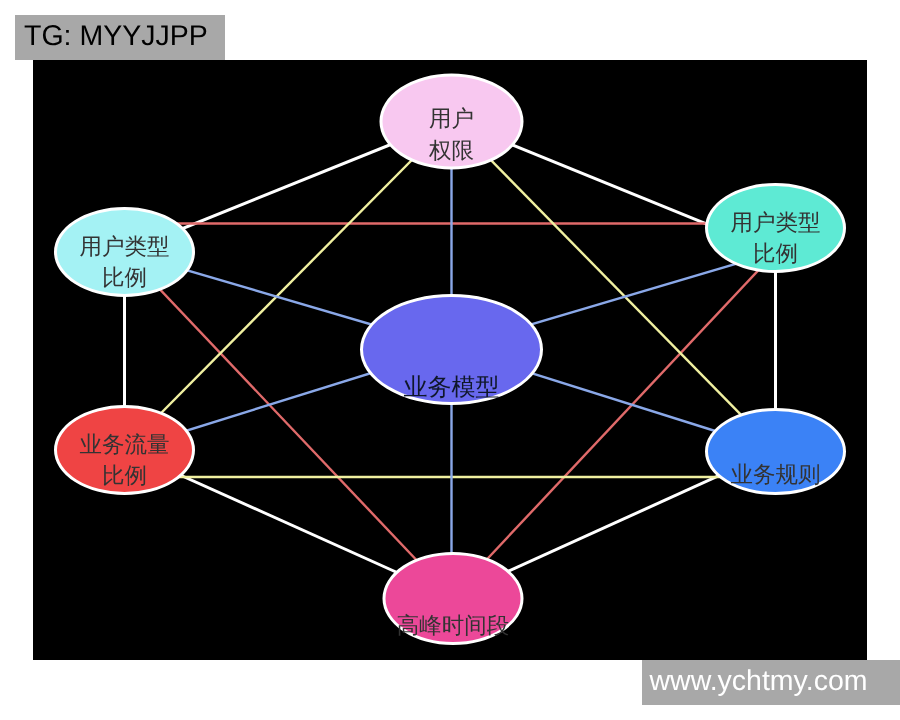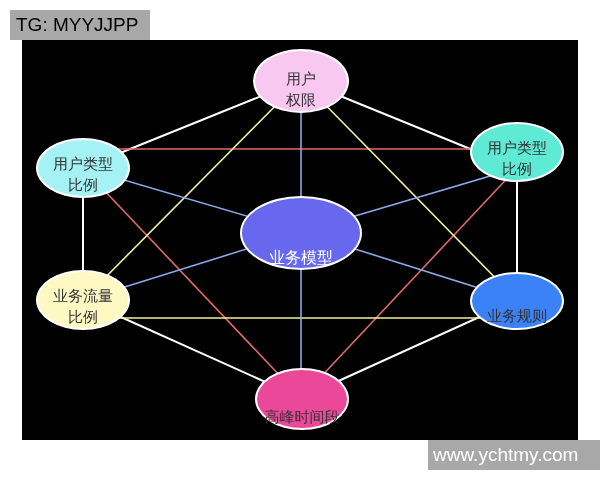--- a/index.html
+++ b/index.html
@@ -23,21 +23,21 @@
       font-family: "Liberation Sans", sans-serif; font-size: 19px;
     }
     svg.edges { position: absolute; left: 0; top: 0; width: 600px; height: 480px; }
     .node {
       position: absolute; border-radius: 50%; border: 2px solid #ffffff;
       box-sizing: border-box; display: flex; align-items: flex-end; justify-content: center;
       text-align: center; font-size: 15px; line-height: 21px; color: #333333;
       font-family: "DejaVu Sans", sans-serif;
     }
     .node .label { white-space: pre-line; }
-    .node.center { color: #ffffff; font-size: 16px; }
+    .node.center { color: #0f172a; font-size: 16px; }
   </style>
 </head>
 <body>
 
 <div class="canvas"></div>
 
 <svg class="edges" viewBox="0 0 600 480">
 
   <line x1="301" y1="80" x2="83" y2="168" stroke="#ffffff" stroke-width="2"></line>
   <line x1="301" y1="80" x2="517" y2="168" stroke="#ffffff" stroke-width="2"></line>
@@ -74,21 +74,21 @@
 
 <div class="node" style="left:470px; top:122px; width:94px; height:60px; background:#5eead4;">
   <span class="label">用户类型
 比例</span>
 </div>
 
 <div class="node center" style="left:240px; top:196px; width:122px; height:74px; background:#6868ee;">
   <span class="label">业务模型</span>
 </div>
 
-<div class="node" style="left:36px; top:270px; width:94px; height:60px; background:#fef9c3;">
+<div class="node" style="left:36px; top:270px; width:94px; height:60px; background:#ef4444;">
   <span class="label">业务流量
 比例</span>
 </div>
 
 <div class="node" style="left:470px; top:272px; width:94px; height:58px; background:#3b82f6;font-family:Liberation Mono, monospace;">
   <span class="label">业务规则</span>
 </div>
 
 <div class="node" style="left:255px; top:368px; width:94px; height:62px; background:#ec4899;">
   <span class="label">高峰时间段</span>

